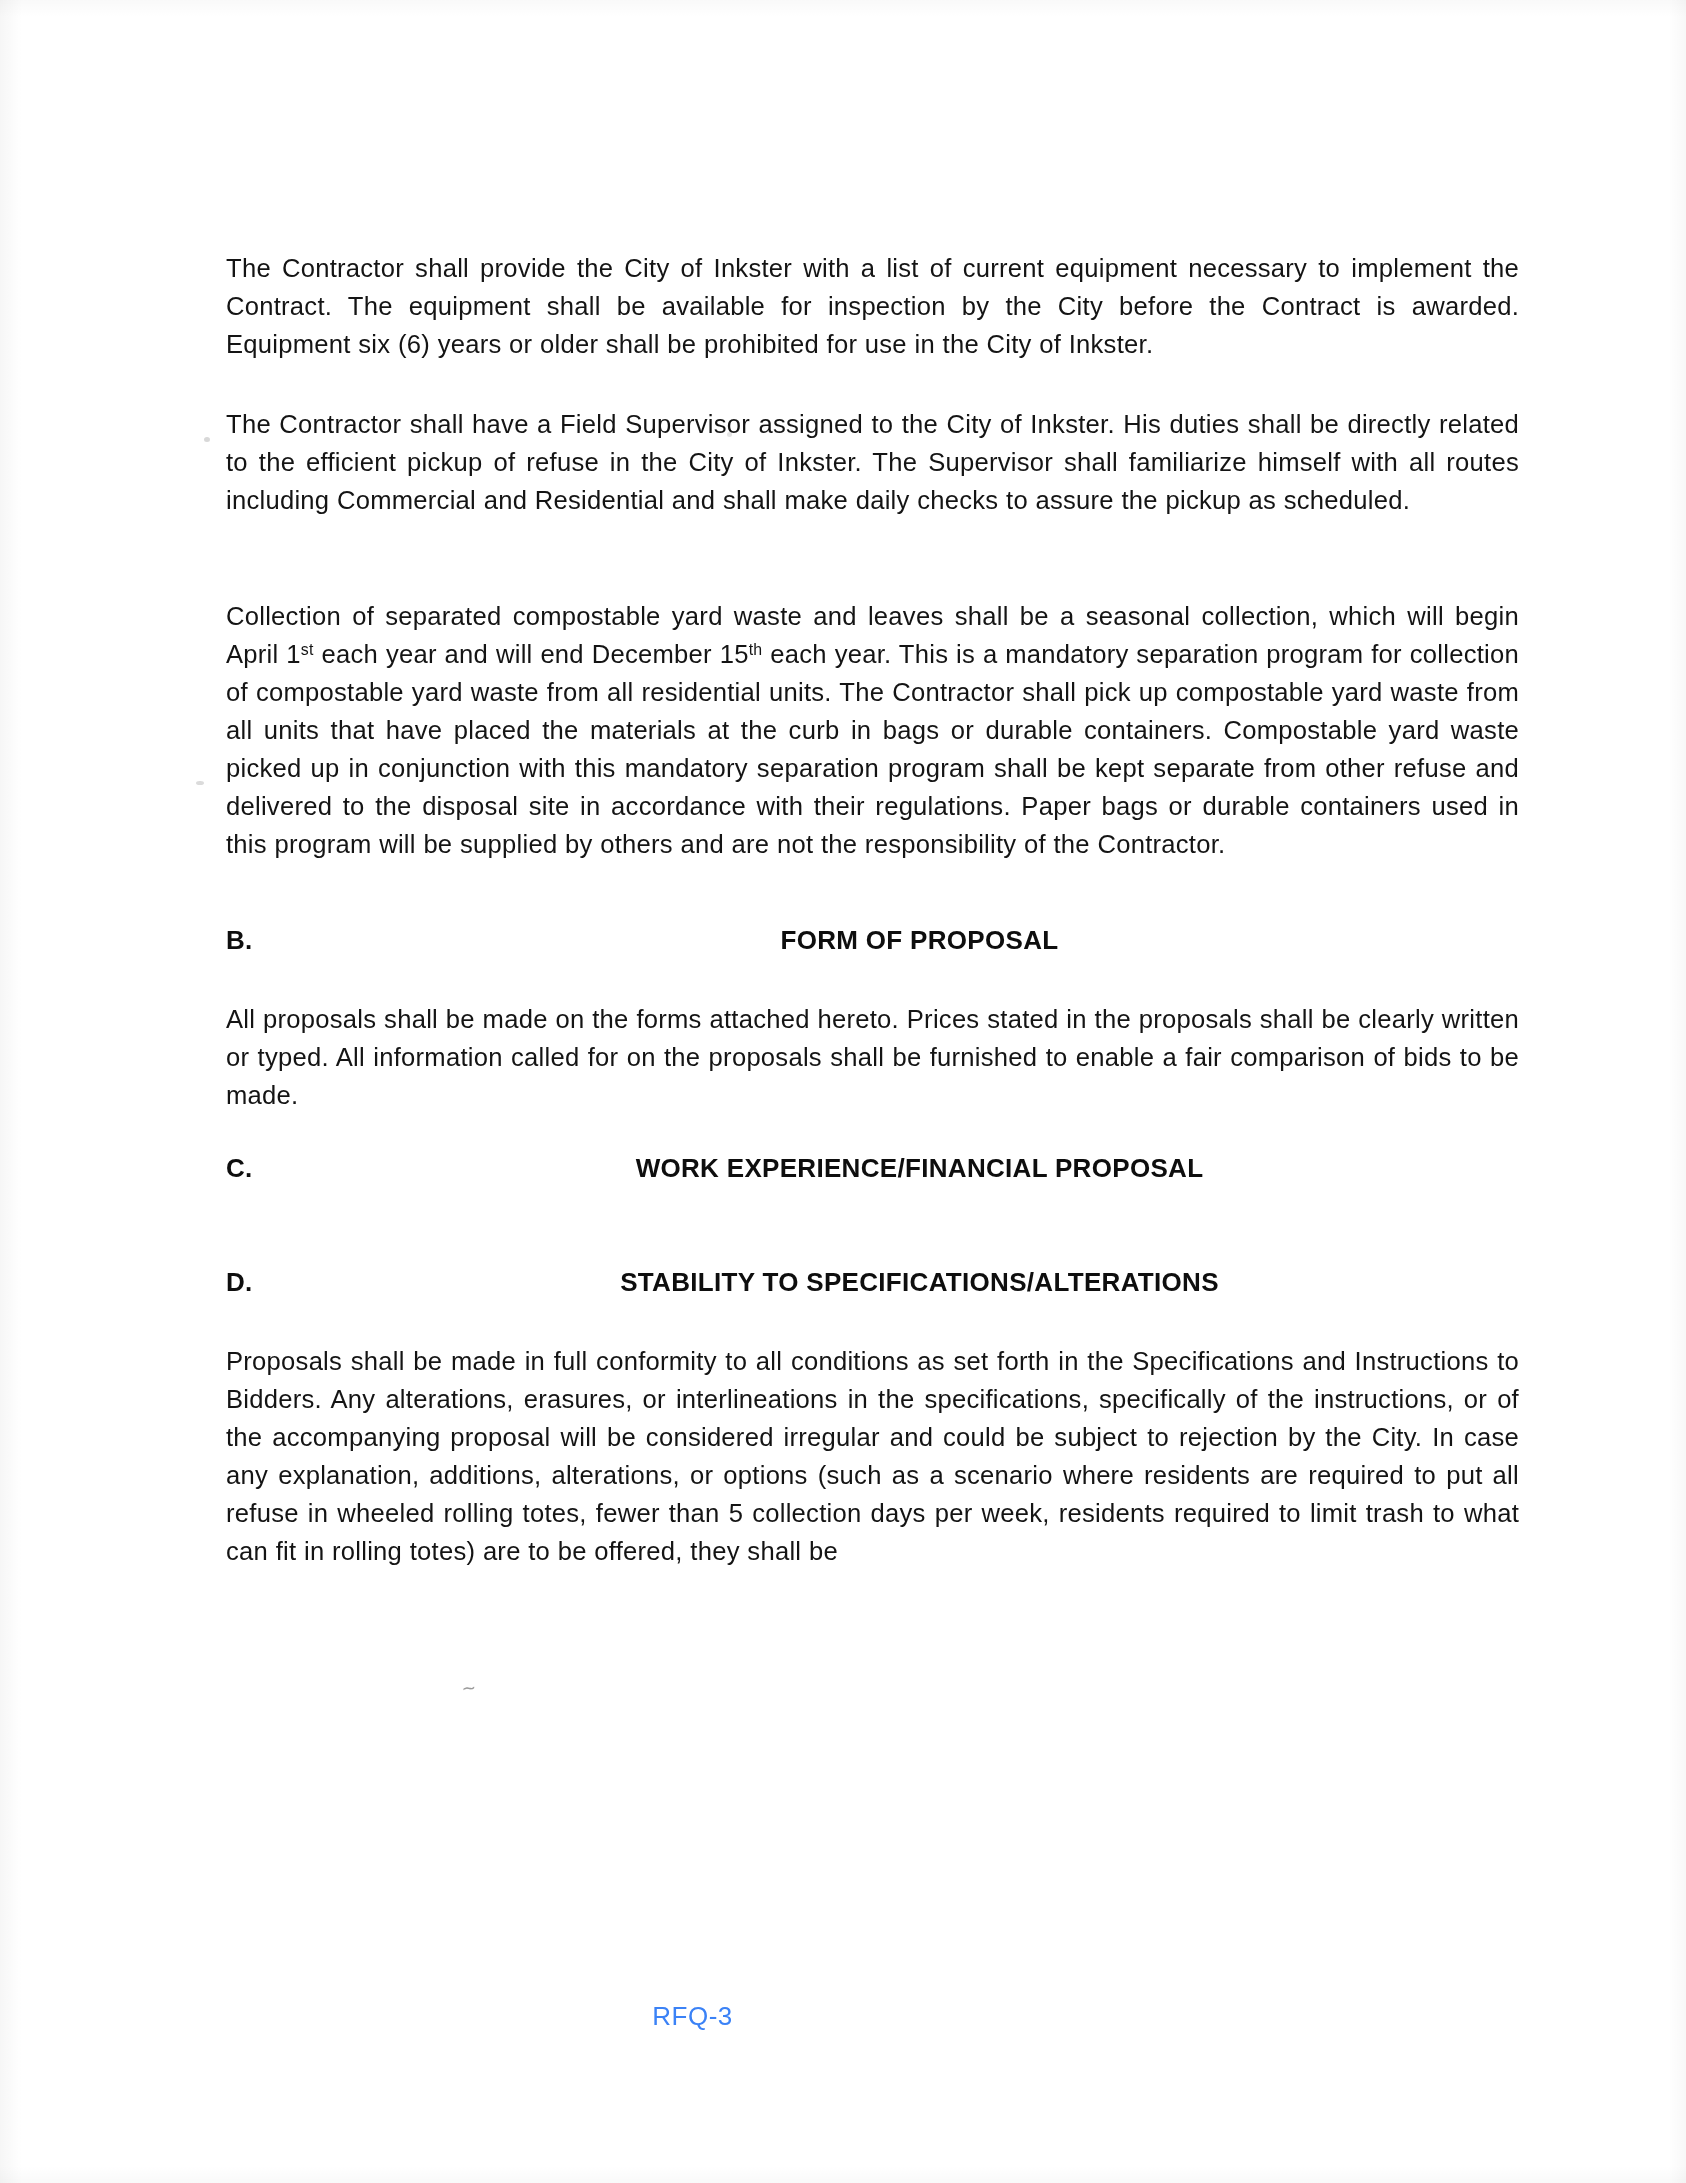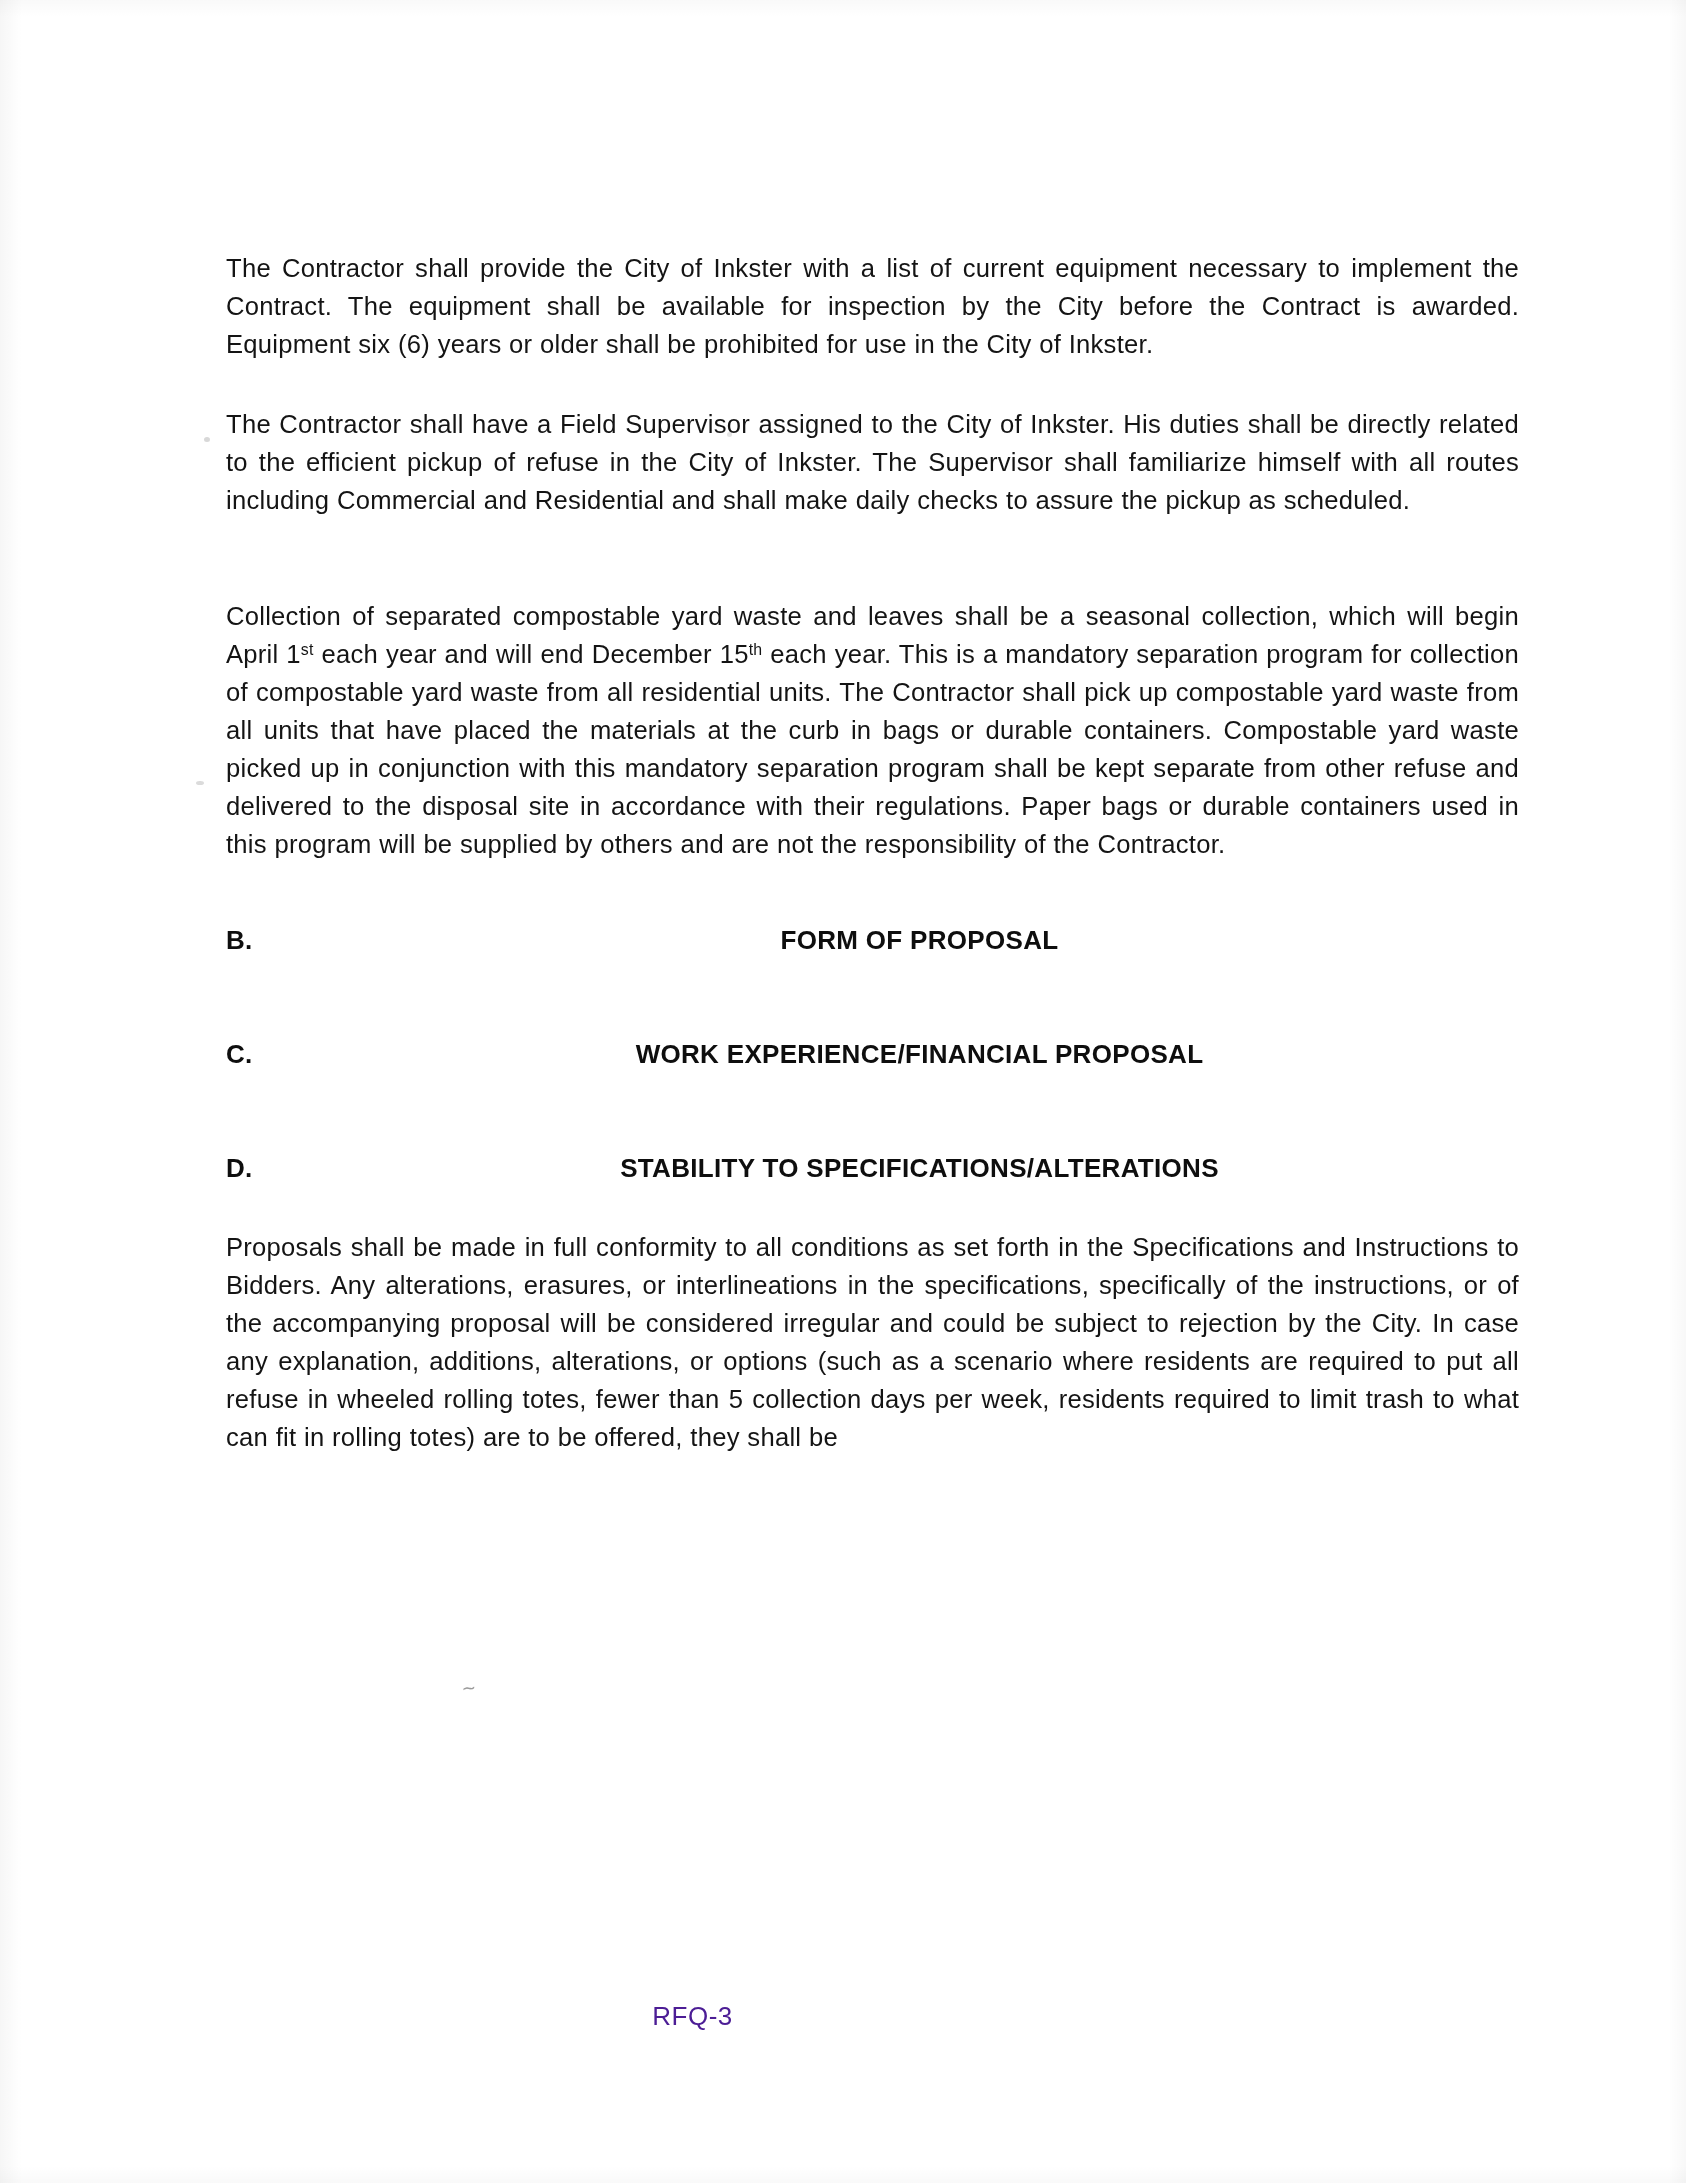--- a/index.html
+++ b/index.html
@@ -73,21 +73,21 @@
     line-height: 0;
     margin-top: 35px;
   }
   .footer {
     position: absolute;
     left: 0;
     top: 2001px;
     width: 1385px;
     text-align: center;
     font-size: 26px;
-    color: #4c1d95;
+    color: #3b82f6;
     letter-spacing: 0.02em;
   }
   
   .speck {
     position: absolute;
     background: #b8b8b8;
     border-radius: 50%;
     pointer-events: none;
   }
   .speck.s1 { left: 204px; top: 437px;  width: 5.9px;  height: 5px; opacity: .55; }
@@ -129,20 +129,21 @@
 
     <div class="gap-heading-before"></div>
 
     <div class="section-heading">
       <span class="letter">B.</span>
       <span class="title">FORM OF PROPOSAL</span>
     </div>
 
     <div class="gap-heading-after"></div>
 
+    <p class="body-text">All proposals shall be made on the forms attached hereto. Prices stated in the proposals shall be clearly written or typed. All information called for on the proposals shall be furnished to enable a fair comparison of bids to be made.</p>
 
     <div class="gap-md"></div>
 
     <div class="section-heading">
       <span class="letter">C.</span>
       <span class="title">WORK EXPERIENCE/FINANCIAL PROPOSAL</span>
     </div>
 
     <div class="gap-heading-after"></div>
 

